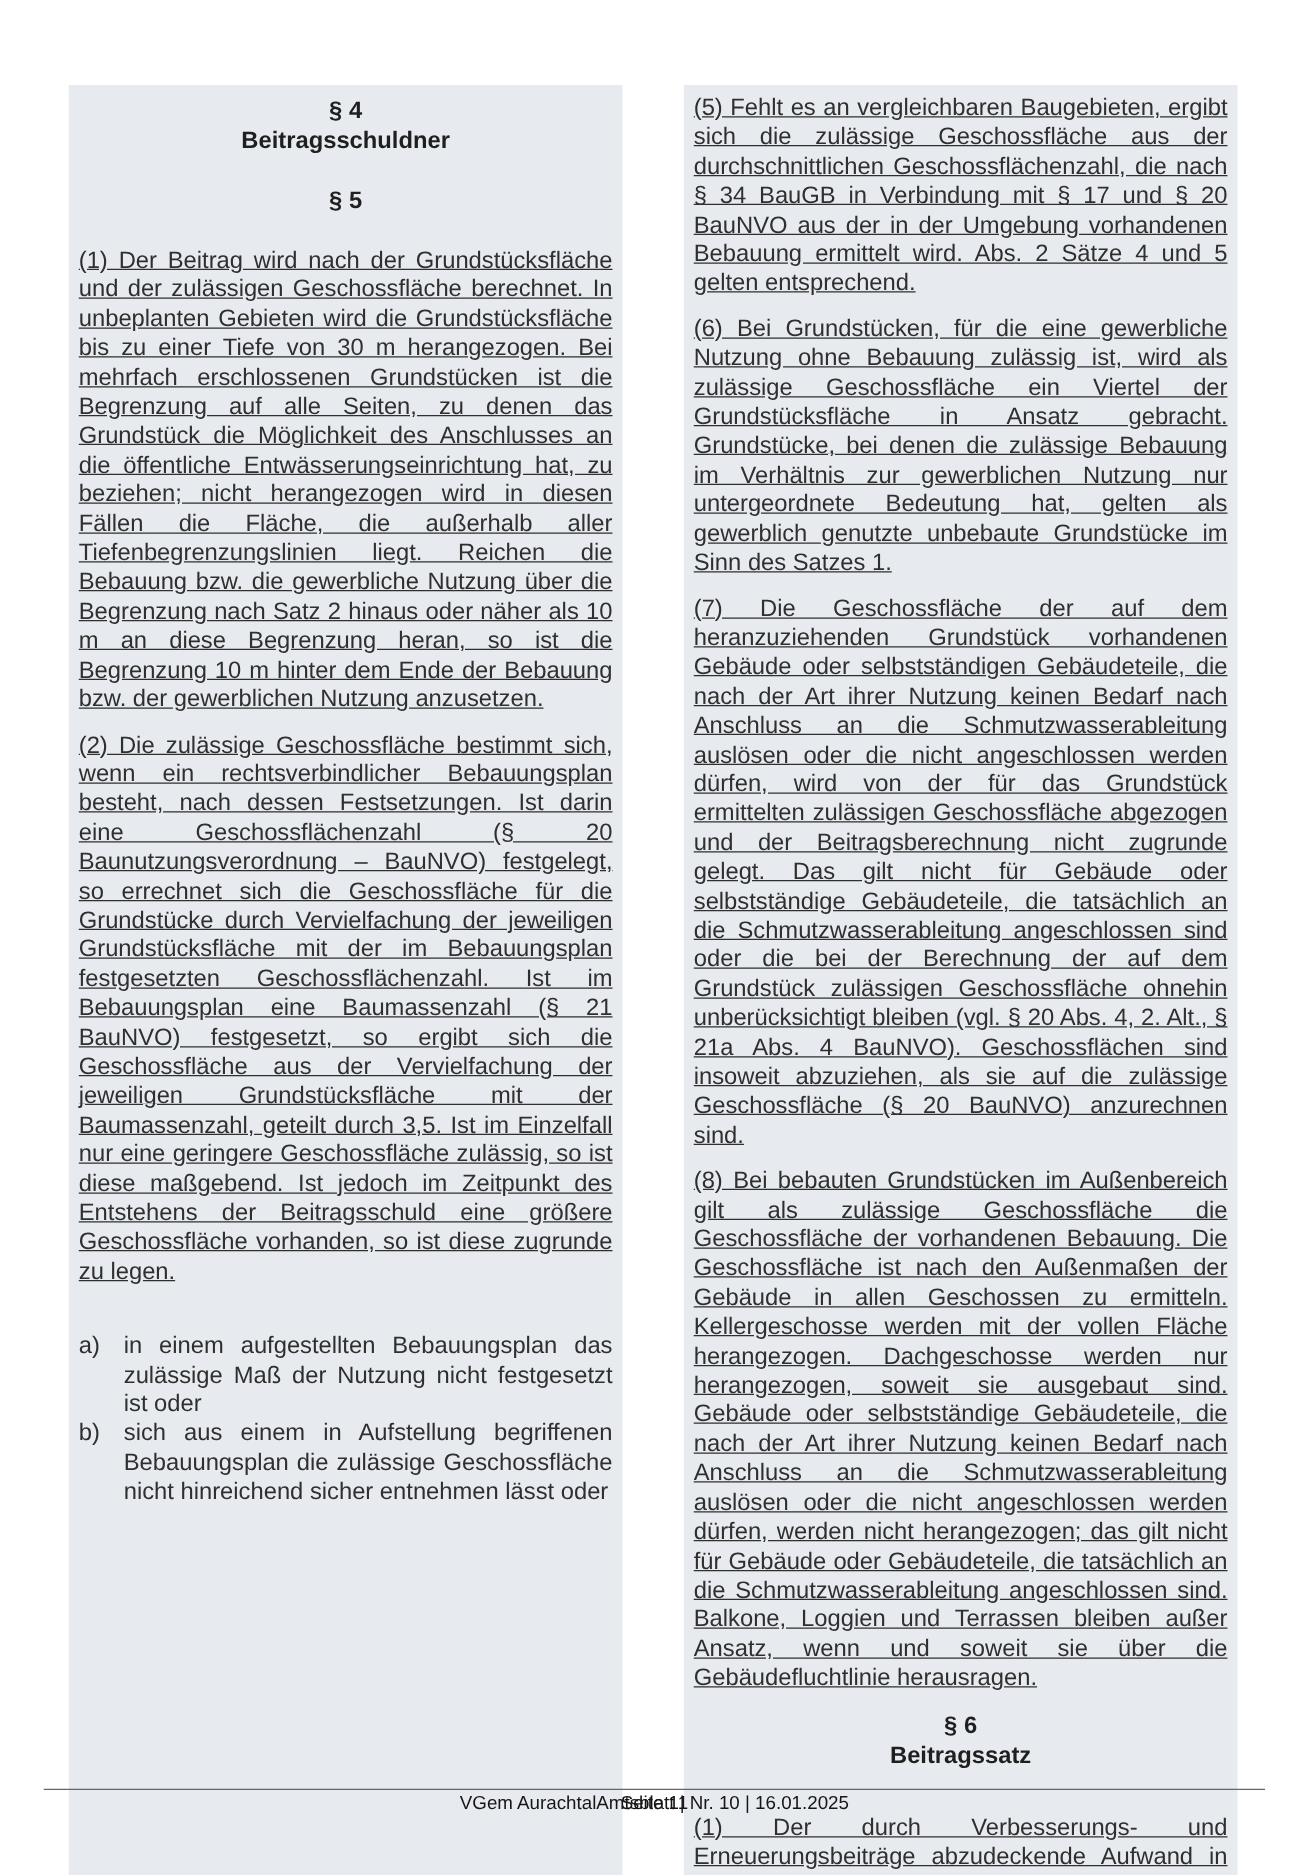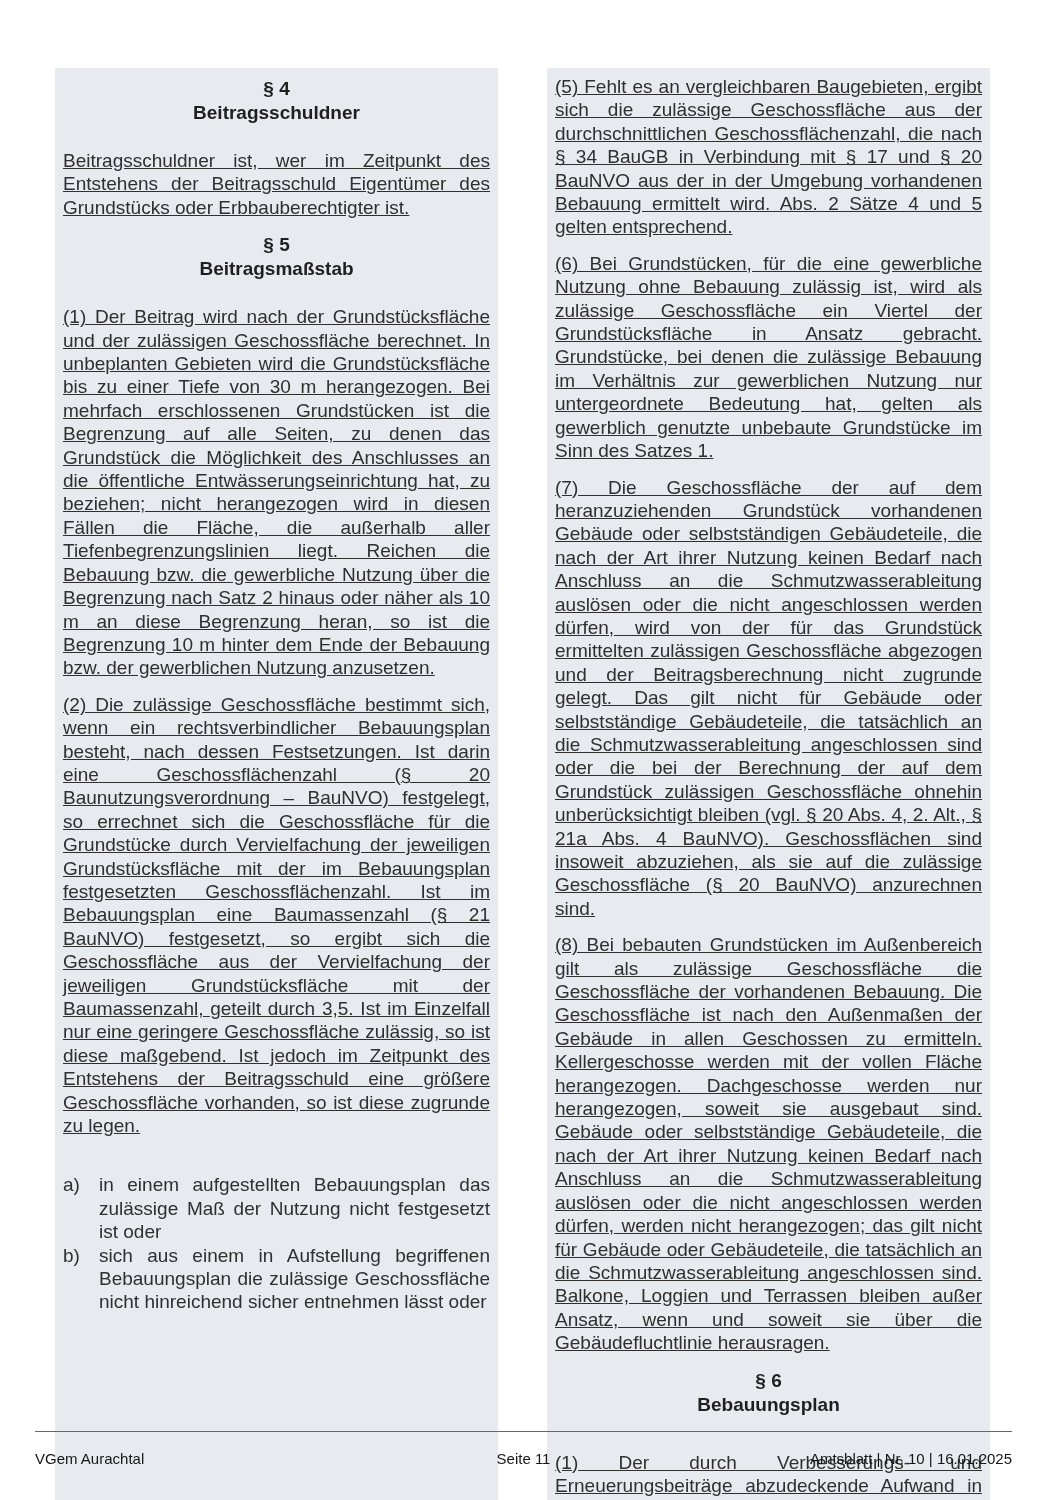--- a/index.html
+++ b/index.html
@@ -68,48 +68,46 @@
     text-align: justify;
     hyphens: auto;
     -webkit-hyphens: auto;
   }
   .footer {
     position: absolute;
     left: 35px;
     right: 34px;
     top: 1431px;
     border-top: 1px solid #666;
-    padding-top: 18px;
+    padding-top: 2px;
     font-size: 15px;
     color: #161616;
     display: flex;
-    justify-content: space-between;
+    justify-content: center;
   }
   .footer-center {
     position: absolute;
     left: 50%;
     transform: translateX(-50%);
   }
 </style>
 </head>
 <body>
 
 <div class="page">
 
   <div class="columns">
 
     <section class="col">
       <div class="heading first">
         <div>§ 4</div>
         <div>Beitragsschuldner</div>
       </div>
-      <p>Beitragsschuldner ist, wer im Zeitpunkt des Entstehens der Beitragsschuld Eigentümer des Grundstücks oder Erbbauberechtigter ist.</p>
       <div class="heading">
         <div>§ 5</div>
-        <div>Beitragsmaßstab</div>
       </div>
       <p>(1) Der Beitrag wird nach der Grundstücksfläche und der zulässigen Geschossfläche berechnet. In unbeplanten Gebieten wird die Grundstücksfläche bis zu einer Tiefe von 30 m herangezogen. Bei mehrfach erschlossenen Grundstücken ist die Begrenzung auf alle Seiten, zu denen das Grundstück die Möglichkeit des Anschlusses an die öffentliche Entwässerungseinrichtung hat, zu beziehen; nicht herangezogen wird in diesen Fällen die Fläche, die außerhalb aller Tiefenbegrenzungslinien liegt. Reichen die Bebauung bzw. die gewerbliche Nutzung über die Begrenzung nach Satz 2 hinaus oder näher als 10 m an diese Begrenzung heran, so ist die Begrenzung 10 m hinter dem Ende der Bebauung bzw. der gewerblichen Nutzung anzusetzen.</p>
       <p>(2) Die zulässige Geschossfläche bestimmt sich, wenn ein rechtsverbindlicher Bebauungsplan besteht, nach dessen Festsetzungen. Ist darin eine Geschossflächenzahl (§ 20 Baunutzungsverordnung – BauNVO) festgelegt, so errechnet sich die Geschossfläche für die Grundstücke durch Vervielfachung der jeweiligen Grundstücksfläche mit der im Bebauungsplan festgesetzten Geschossflächenzahl. Ist im Bebauungsplan eine Baumassenzahl (§ 21 BauNVO) festgesetzt, so ergibt sich die Geschossfläche aus der Vervielfachung der jeweiligen Grundstücksfläche mit der Baumassenzahl, geteilt durch 3,5. Ist im Einzelfall nur eine geringere Geschossfläche zulässig, so ist diese maßgebend. Ist jedoch im Zeitpunkt des Entstehens der Beitragsschuld eine größere Geschossfläche vorhanden, so ist diese zugrunde zu legen.</p>
       <div class="list">
         <div class="li">
           <span class="li-label">a)</span>
           <span class="li-text">in einem aufgestellten Bebauungsplan das zulässige Maß der Nutzung nicht festgesetzt ist oder</span>
         </div>
         <div class="li">
           <span class="li-label">b)</span>
@@ -120,21 +118,21 @@
 
     </section>
 
     <section class="col">
       <p>(5) Fehlt es an vergleichbaren Baugebieten, ergibt sich die zulässige Geschossfläche aus der durchschnittlichen Geschossflächenzahl, die nach § 34 BauGB in Verbindung mit § 17 und § 20 BauNVO aus der in der Umgebung vorhandenen Bebauung ermittelt wird. Abs. 2 Sätze 4 und 5 gelten entsprechend.</p>
       <p>(6) Bei Grundstücken, für die eine gewerbliche Nutzung ohne Bebauung zulässig ist, wird als zulässige Geschossfläche ein Viertel der Grundstücksfläche in Ansatz gebracht. Grundstücke, bei denen die zulässige Bebauung im Verhältnis zur gewerblichen Nutzung nur untergeordnete Bedeutung hat, gelten als gewerblich genutzte unbebaute Grundstücke im Sinn des Satzes 1.</p>
       <p>(7) Die Geschossfläche der auf dem heranzuziehenden Grundstück vorhandenen Gebäude oder selbstständigen Gebäudeteile, die nach der Art ihrer Nutzung keinen Bedarf nach Anschluss an die Schmutzwasserableitung auslösen oder die nicht angeschlossen werden dürfen, wird von der für das Grundstück ermittelten zulässigen Geschossfläche abgezogen und der Beitragsberechnung nicht zugrunde gelegt. Das gilt nicht für Gebäude oder selbstständige Gebäudeteile, die tatsächlich an die Schmutzwasserableitung angeschlossen sind oder die bei der Berechnung der auf dem Grundstück zulässigen Geschossfläche ohnehin unberücksichtigt bleiben (vgl. § 20 Abs. 4, 2. Alt., § 21a Abs. 4 BauNVO). Geschossflächen sind insoweit abzuziehen, als sie auf die zulässige Geschossfläche (§ 20 BauNVO) anzurechnen sind.</p>
       <p>(8) Bei bebauten Grundstücken im Außenbereich gilt als zulässige Geschossfläche die Geschossfläche der vorhandenen Bebauung. Die Geschossfläche ist nach den Außenmaßen der Gebäude in allen Geschossen zu ermitteln. Kellergeschosse werden mit der vollen Fläche herangezogen. Dachgeschosse werden nur herangezogen, soweit sie ausgebaut sind. Gebäude oder selbstständige Gebäudeteile, die nach der Art ihrer Nutzung keinen Bedarf nach Anschluss an die Schmutzwasserableitung auslösen oder die nicht angeschlossen werden dürfen, werden nicht herangezogen; das gilt nicht für Gebäude oder Gebäudeteile, die tatsächlich an die Schmutzwasserableitung angeschlossen sind. Balkone, Loggien und Terrassen bleiben außer Ansatz, wenn und soweit sie über die Gebäudefluchtlinie herausragen.</p>
       <div class="heading big-after">
         <div>§ 6</div>
-        <div>Bebauungsplan</div>
+        <div>Beitragssatz</div>
       </div>
       <p>(1) Der durch Verbesserungs- und Erneuerungsbeiträge abzudeckende Aufwand in Höhe von 80 v. H. des verbesserungs- und erneuerungsbeitragsfähigen Investitionsaufwandes wird auf 1.049.476,88 Euro geschätzt und nach der Summe der Grundstücksflächen und der Summe der Geschossflächen umgelegt.</p>
 
     </section>
 
   </div>
 
   <div class="footer">
     <span>VGem Aurachtal</span>
     <span class="footer-center">Seite 11</span>

